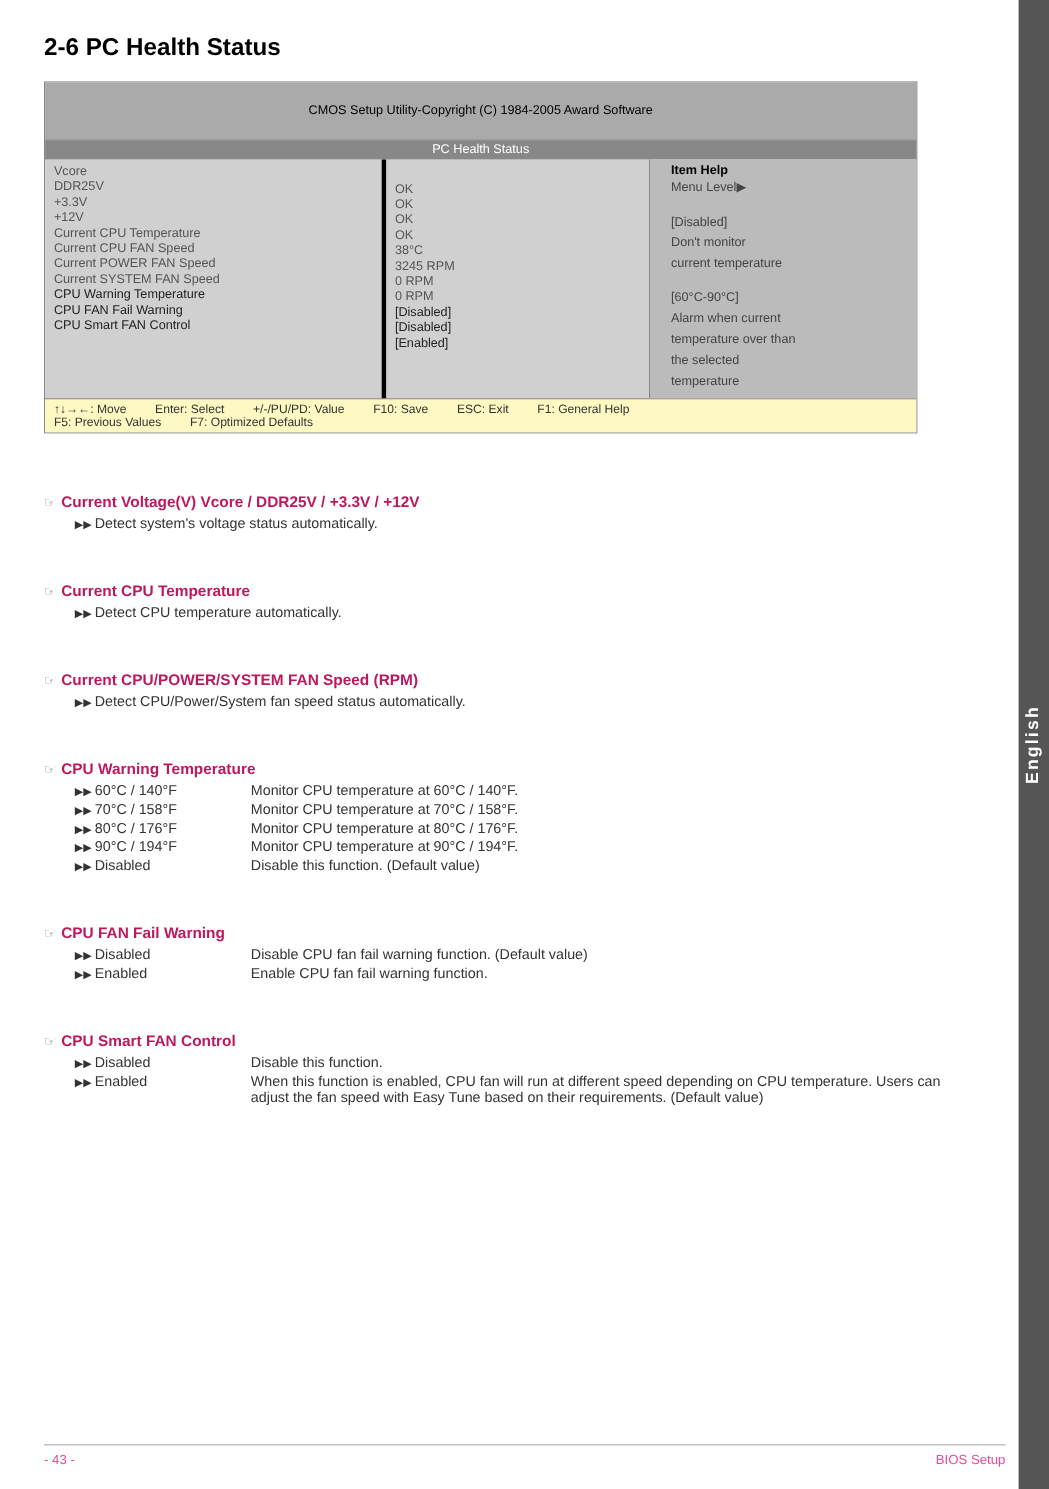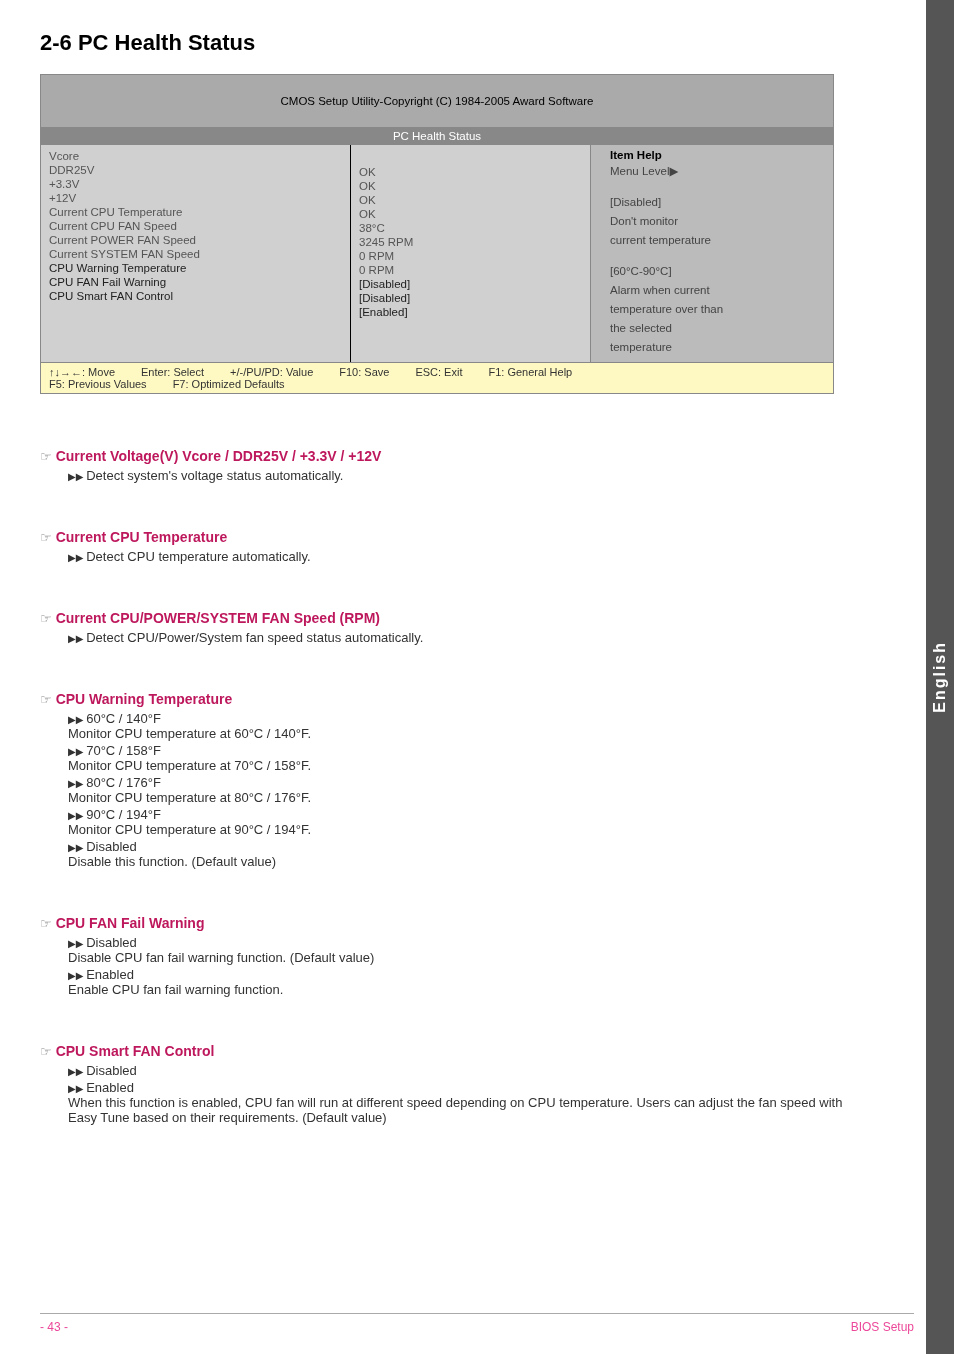--- a/index.html
+++ b/index.html
@@ -70,21 +70,21 @@
       font-size: 11.5px;
       border-bottom: 1px solid #888;
     }
     .bios-body {
       display: flex;
       background: #d0d0d0;
     }
     .bios-left {
       flex: 0 0 310px;
       padding: 4px 8px;
-      border-right: 1px solid #000000;
+      border-right: 4px solid #000000;
     }
     .bios-center {
       flex: 0 0 240px;
       padding: 20px 8px;
       border-right: 1px solid #888;
     }
     .bios-right {
       flex: 1;
       padding: 4px 10px;
       background: #bbb;
@@ -161,21 +161,20 @@
       content: '▶▶ ';
       font-size: 10px;
     }
     .sub-table {
       margin-left: 28px;
       width: 100%;
     }
     .sub-table-row {
       display: flex;
       margin-bottom: 2px;
-      flex-direction: column;
     }
     .sub-table-key {
       min-width: 160px;
       font-size: 13px;
       color: #333;
     }
     .sub-table-key::before {
       content: '▶▶ ';
       font-size: 10px;
     }
@@ -385,20 +384,21 @@
         </div>
       </div>
       <div class="content-section">
         <div class="section-title-line">
           <span class="section-icon">☞</span>
           <span class="section-title">CPU Smart FAN Control</span>
         </div>
         <div class="sub-table">
           <div class="sub-table-row">
             <div class="sub-table-key">Disabled</div>
+            <div class="sub-table-val">Disable this function.</div>
           </div>
         </div>
         <div class="sub-table">
           <div class="sub-table-row">
             <div class="sub-table-key">Enabled</div>
             <div class="sub-table-val">When this function is enabled, CPU fan will run at different speed depending on CPU temperature. Users can adjust the fan speed with Easy Tune based on their requirements.  (Default value)</div>
           </div>
         </div>
       </div>
     </div>

